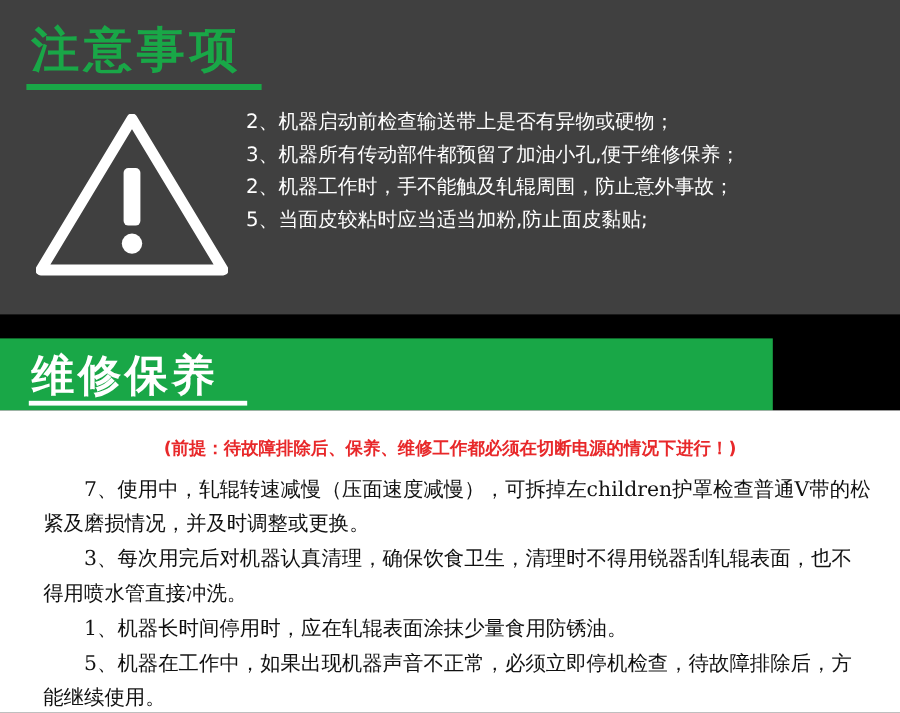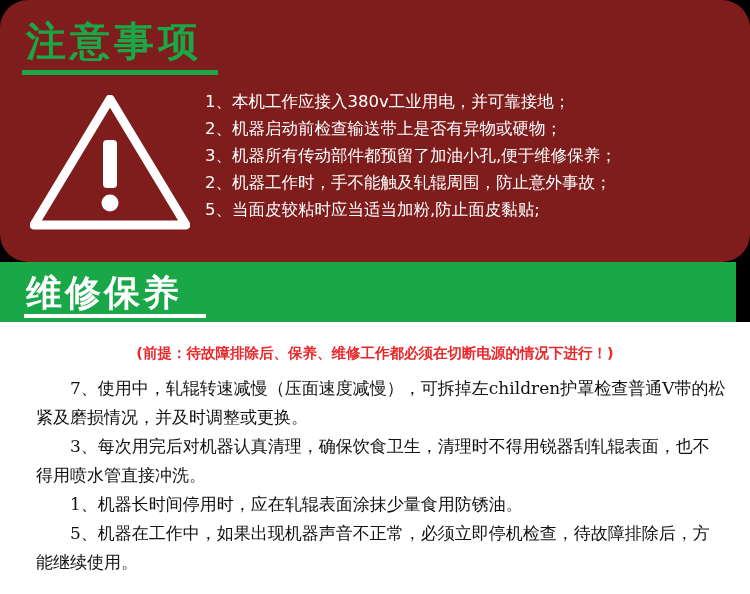--- a/index.html
+++ b/index.html
@@ -18,23 +18,22 @@
     width: 750px;
     height: 594px;
     background: #000000;
   }
 
   
   .notice-section {
     position: relative;
     width: 750px;
     height: 262px;
-    background: #7f1d1d;
+    background: #404040;
     box-sizing: border-box;
-    border-radius: 28px;
   }
   .notice-title {
     position: absolute;
     left: 26px;
     top: 14px;
     color: #19a747;
     font-size: 40px;
     font-weight: bold;
     letter-spacing: 4px;
     font-family: "DejaVu Sans", "Liberation Sans", sans-serif;
@@ -68,23 +67,24 @@
     line-height: 27px;
     font-family: "DejaVu Sans", "Liberation Sans", sans-serif;
   }
   .notice-list .item {
     white-space: nowrap;
   }
 
   
   .maint-header {
     position: relative;
-    width: 736px;
+    width: 644px;
     height: 60px;
     background: #19a747;
+    margin-top: 20px;
   }
   .maint-title {
     position: absolute;
     left: 26px;
     top: 7px;
     color: #ffffff;
     font-size: 36px;
     font-weight: bold;
     letter-spacing: 3px;
     font-family: "DejaVu Sans", "Liberation Sans", sans-serif;
@@ -144,21 +144,20 @@
 
     <div class="warn-icon">
       <svg width="160" height="135" viewBox="0 0 160 135">
         <path d="M80 4 L156 130 L4 130 Z" fill="none" stroke="#ffffff" stroke-width="9" stroke-linejoin="round"></path>
         <rect x="73" y="45" width="14" height="48" rx="4" fill="#ffffff"></rect>
         <circle cx="80" cy="108" r="8.5" fill="#ffffff"></circle>
       </svg>
     </div>
 
     <div class="notice-list">
-      <div class="item">1、本机工作应接入380v工业用电，并可靠接地；</div>
       <div class="item">2、机器启动前检查输送带上是否有异物或硬物；</div>
       <div class="item">3、机器所有传动部件都预留了加油小孔,便于维修保养；</div>
       <div class="item">2、机器工作时，手不能触及轧辊周围，防止意外事故；</div>
       <div class="item">5、当面皮较粘时应当适当加粉,防止面皮黏贴;</div>
     </div>
   </div>
 
   <div class="maint-header">
     <div class="maint-title">维修保养</div>
     <div class="maint-underline"></div>

